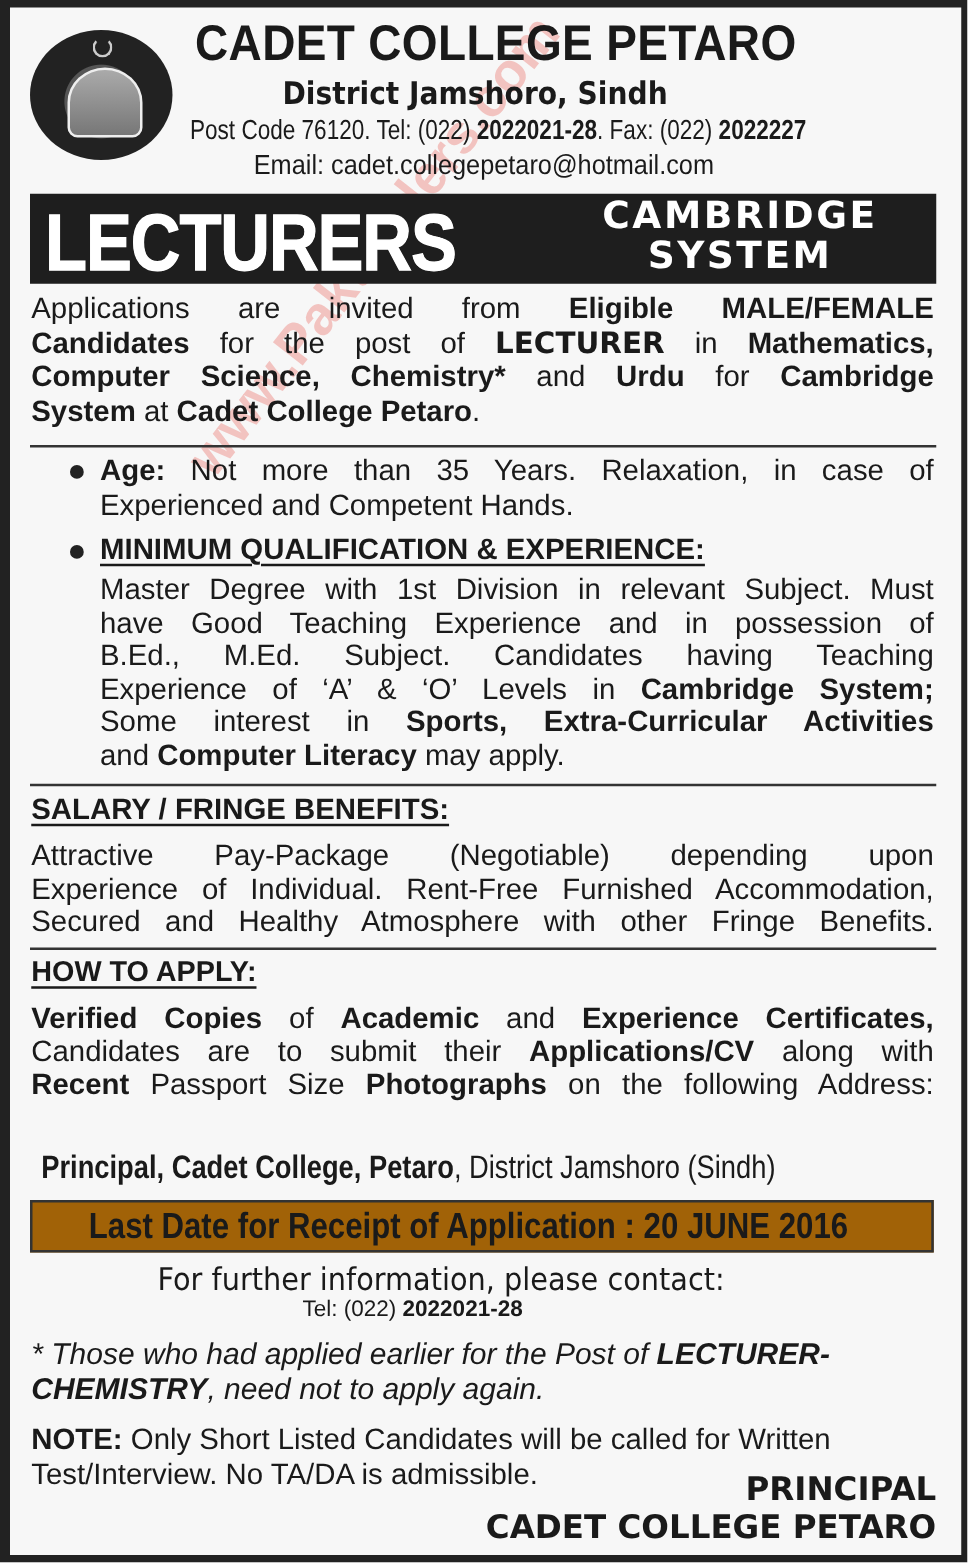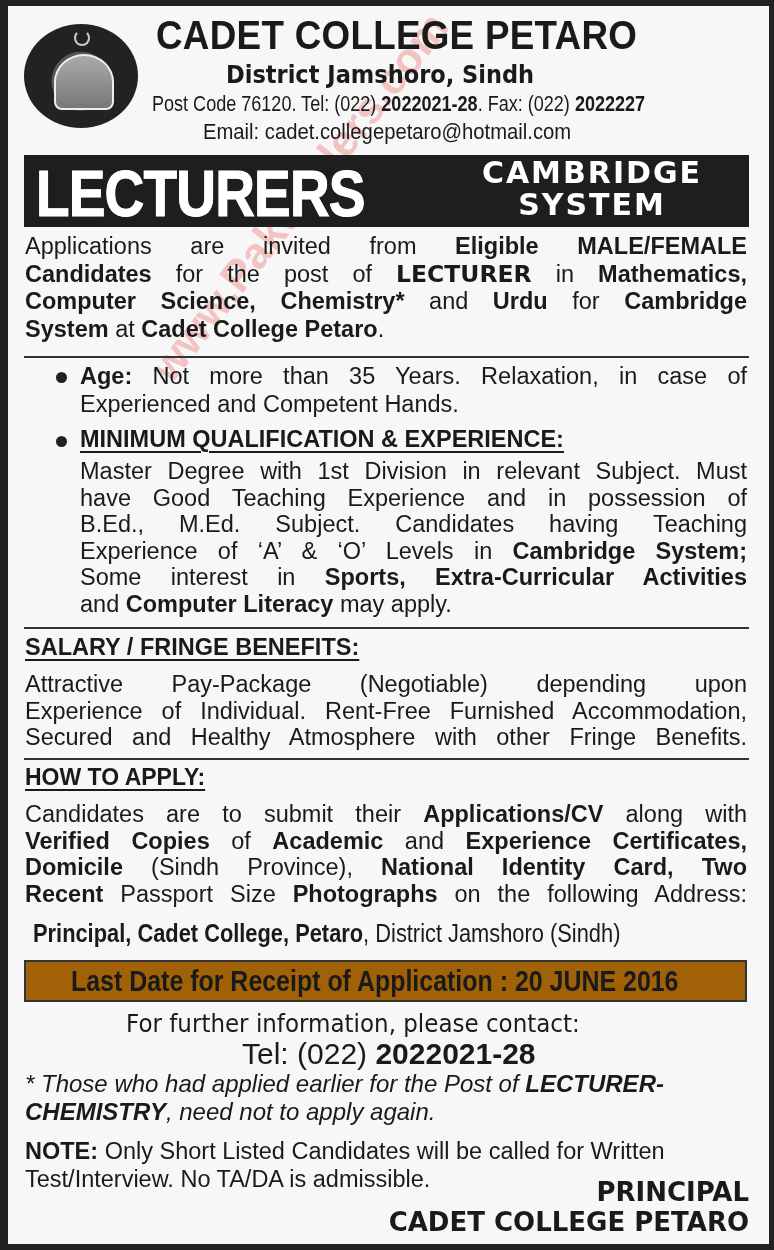--- a/index.html
+++ b/index.html
@@ -37,21 +37,21 @@
 
   .rule { position: absolute; left: 24px; width: 725px; height: 2px; background: #333; }
   .bullet { position: absolute; width: 11px; height: 11px; border-radius: 50%; background: #222; }
   .sec-head { font-weight: bold; text-decoration: underline; text-decoration-thickness: 2px; text-underline-offset: 4px; }
 
   .datebox { position: absolute; left: 24px; top: 960px; width: 723px; height: 42px; background: #a16207;
              border: 2px solid #333; box-sizing: border-box; }
   .datebox .txt { position: absolute; left: 45px; top: 3px; font-size: 29px; font-weight: bold;
                   transform: scaleX(0.86); transform-origin: left top; white-space: nowrap; }
   .further { left: 126px; top: 1009px; font-size: 25px; font-family: "DejaVu Sans", sans-serif; transform: scaleX(0.92); transform-origin: left top; }
-  .tel { left: 242px; top: 1037px; font-size: 30px; }
+  .tel { left: 242px; top: 1037px; font-size: 18px; }
   .note-italic { left: 25px; top: 1070px; font-size: 24px; font-style: italic; line-height: 28px; }
   .note { left: 25px; top: 1137px; font-size: 23.5px; line-height: 28px; }
   .sign { right: 25px; font-size: 26px; font-weight: bold; text-align: right; font-family: "DejaVu Sans", sans-serif; }
   .wm { position: absolute; left: 140px; top: 360px; font-size: 44px; color: rgba(230,60,50,0.28);
         transform: rotate(-52deg); transform-origin: left top; font-family: "Liberation Sans", sans-serif; font-weight: bold; }
 </style>
 </head>
 <body>
 
 <div class="frame"></div>
@@ -104,23 +104,22 @@
 <div class="abs" style="left:25px; top:634px; font-size:23.5px;"><span class="sec-head">SALARY / FRINGE BENEFITS:</span></div>
 <div class="para" style="top:671px; line-height:26.5px;">
   <span class="ln">Attractive Pay-Package (Negotiable) depending upon</span>
   <span class="ln">Experience of Individual. Rent-Free Furnished Accommodation,</span>
   <span class="ln">Secured and Healthy Atmosphere with other Fringe Benefits.</span>
 </div>
 <div class="rule" style="top:758px;"></div>
 
 <div class="abs" style="left:25px; top:764px; font-size:23px;"><span class="sec-head">HOW TO APPLY:</span></div>
 <div class="para" style="top:801px; line-height:26.5px;">
+  <span class="ln"><b>Verified Copies</b><span> of </span><b>Academic</b><span> and </span><b>Experience Certificates,</b></span>
   <span class="ln"><span>Candidates are to submit their </span><b>Applications/CV</b><span> along with</span></span>
-  <span class="ln"><b>Verified Copies</b><span> of </span><b>Academic</b><span> and </span><b>Experience Certificates,</b></span>
-  <span class="ln"><b>Domicile</b><span> (Sindh Province), </span><b>National Identity Card, Two</b></span>
   <span class="ln"><b>Recent</b><span> Passport Size </span><b>Photographs</b><span> on the following Address:</span></span>
 </div>
 <div class="abs" style="left:33px; top:918px; font-size:26px; transform:scaleX(0.84); transform-origin:left top;"><b>Principal, Cadet College, Petaro</b><span>, District Jamshoro (Sindh)</span></div>
 
 <div class="datebox">
   <div class="txt"><span>Last Date for Receipt of Application : </span><span>20 JUNE 2016</span></div>
 </div>
 
 <div class="abs further">For further information, please contact:</div>
 <div class="abs tel"><span>Tel: (022) </span><b>2022021-28</b></div>

